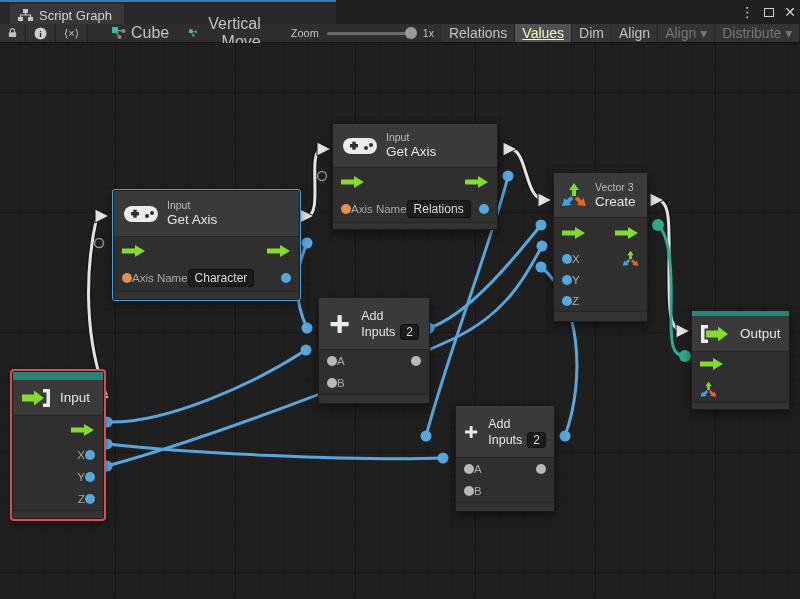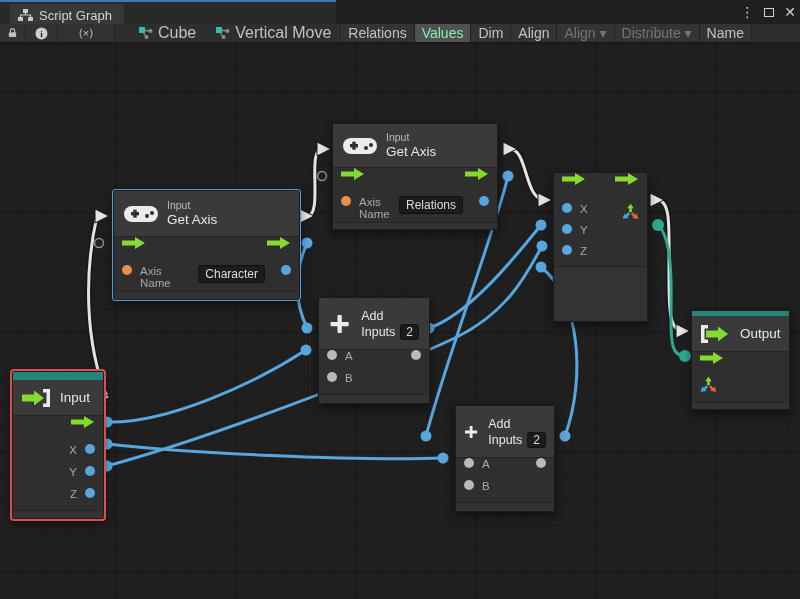--- a/index.html
+++ b/index.html
@@ -16,21 +16,21 @@
     gap:10px; color:#cfcfcf; font-size:14px; }
   .win-controls .sq { width:10px; height:9px; border:1.5px solid #cfcfcf; display:inline-block; }
 
   
   .toolbar { position:absolute; left:0; top:24px; width:800px; height:19px; background:#2e2e2e;
     border-bottom:1px solid #171717; display:flex; align-items:stretch; color:#c2c2c2; font-size:11px; }
   .tcell { display:flex; align-items:center; justify-content:center; background:#323232;
     border-right:1px solid #232323; padding:0 8px; }
   .tbtn { display:flex; align-items:center; justify-content:flex-start; background:#343434;
     border-right:1px solid #232323; padding:0 7px; font-size:14px; white-space:nowrap; }
-  .tbtn.active { background:#515151; color:#86efac; }
+  .tbtn.active { background:#515151; color:#fef9c3;text-decoration:underline; }
   .tbtn.disabled { color:#757575; }
   .crumb { display:flex; align-items:center; gap:5px; padding:0 10px; font-size:16px;text-align:right; }
   .zoomctl { display:flex; align-items:center; gap:8px; padding:0 8px; }
   .ztrack { position:relative; width:88px; height:3px; background:#6b6b6b; border-radius:2px; }
   .zhandle { position:absolute; right:-2px; top:-5px; width:12px; height:12px; border-radius:50%; background:#9a9a9a; }
   .spacer { flex:0 0 14px; }
 
   
   .canvas { position:absolute; left:0; top:43px; width:800px; height:556px;
     background-color:#1f1f1f;
@@ -46,21 +46,21 @@
   
   .node { position:absolute; background:#2f2f2f; border:1px solid #1c1c1c; border-radius:2px;
     box-shadow:0 4px 10px rgba(0,0,0,.5); display:flex; flex-direction:column;margin-top:32px; }
   .node.sel-blue { outline:1.5px solid #4f9fe0; }
   .node.sel-red  { outline:2px solid #d94f4f; }
   .accent { height:6px; background:#26837a; flex:0 0 auto; }
   .nhead { background:#3a3a3a; border-bottom:1px solid #252525; display:flex; align-items:center;
     gap:9px; padding:0 10px; flex:0 0 auto; }
   .ncat { color:#bcbcbc; font-size:10.5px; line-height:13px; }
   .ntitle { color:#e6e6e6; font-size:13.5px; line-height:16px; }
-  .nrow { display:flex; align-items:flex-start; gap:8px; padding:0 8px; color:#a9a9a9; font-size:11.5px; flex:0 0 auto; }
+  .nrow { display:flex; align-items:center; gap:0; padding:0 8px; color:#a9a9a9; font-size:11.5px; flex:0 0 auto; }
   .nfoot { border-top:1px solid #252525; background:#333333; flex:1 1 auto; }
   .dot { width:10px; height:10px; border-radius:50%; flex:0 0 auto; }
   .dot.blue { background:#58a6de; } .dot.orange { background:#e98e4c; } .dot.gray { background:#b9b9b9; }
   .grow { flex:1 1 auto; }
   .vbox { background:#1c1c1c; border:1px solid #101010; border-radius:3px; color:#dcdcdc;
     font-size:12px; padding:1px 6px; white-space:nowrap; }
   .cntbox { background:#1c1c1c; border:1px solid #101010; border-radius:3px; color:#dcdcdc;
     font-size:12px; padding:0 5px; }
 </style>
 </head>
@@ -112,20 +112,27 @@
     <span>Cube</span>
   </div>
   <div class="crumb">
     <svg width="14" height="12" viewBox="0 0 14 12">
       <path d="M3 3 L11 4 M3 3 L7 10" stroke="#8a8a8a" stroke-width="1.3"></path>
       <rect x="0" y="0" width="6" height="6" fill="#35c0ad"></rect>
       <circle cx="11.5" cy="4" r="2" fill="#8a8a8a"></circle>
         <circle cx="7.5" cy="10" r="2" fill="#8a8a8a"></circle>
     </svg>
     <span>Vertical Move</span>
+  </div>
+  <div class="zoomctl" style="margin-left:12px">
+    <span>Zoom</span>
+    <span class="ztrack">
+      <span class="zhandle"></span>
+    </span>
+    <span style="font-size:10.5px">1x</span>
   </div>
   <div class="tbtn">
       <span>Relations</span>
     </div>
   <div class="tbtn active">
       <span>Values</span>
     </div>
   <div class="tbtn">
       <span>Dim</span>
     </div>
@@ -318,20 +325,31 @@
       <span class="dot gray"></span>
     </div>
     <div class="nrow" style="height:22px">
       <span class="dot gray"></span>
       <span>B</span>
     </div>
     <div class="nfoot"></div>
   </div>
 
   <div class="node" style="left:553px; top:97px; width:95px; height:150px">
+    <div class="nhead" style="height:45px; gap:8px; padding:0 7px">
+      <svg width="26" height="26" viewBox="0 0 26 26">
+        <path d="M13,1 l5,7 h-3 v6 h-4 v-6 h-3 z" fill="#85d92f"></path>
+        <path d="M2,24 l2.5-8 2,2.2 4-4 2.8,2.8 -4,4 2.2,2 z" fill="#3fa7e0" transform="translate(-1,0)"></path>
+        <path d="M24,24 l-2.5-8 -2,2.2 -4-4 -2.8,2.8 4,4 -2.2,2 z" fill="#e8622f" transform="translate(1,0)"></path>
+      </svg>
+      <div>
+        <div class="ncat">Vector 3</div>
+        <div class="ntitle">Create</div>
+      </div>
+    </div>
     <div class="nrow" style="height:30px">
       <svg width="24" height="12" viewBox="0 0 24 12">
           <path d="M0,3.5 h13 v-3.5 l10,6 -10,6 v-3.5 h-13 z" fill="#85d92f"></path>
         </svg>
       <span class="grow"></span>
       <svg width="24" height="12" viewBox="0 0 24 12">
           <path d="M0,3.5 h13 v-3.5 l10,6 -10,6 v-3.5 h-13 z" fill="#85d92f"></path>
         </svg>
     </div>
     <div class="nrow" style="height:21px">

